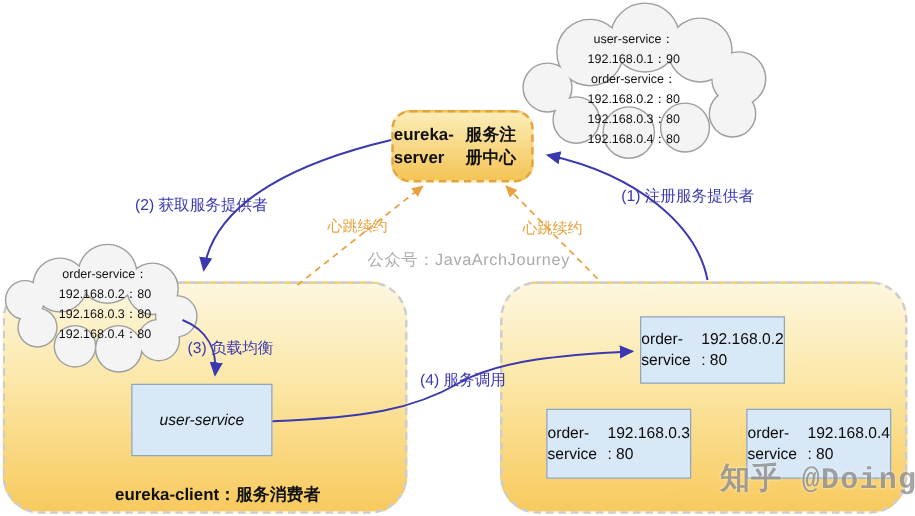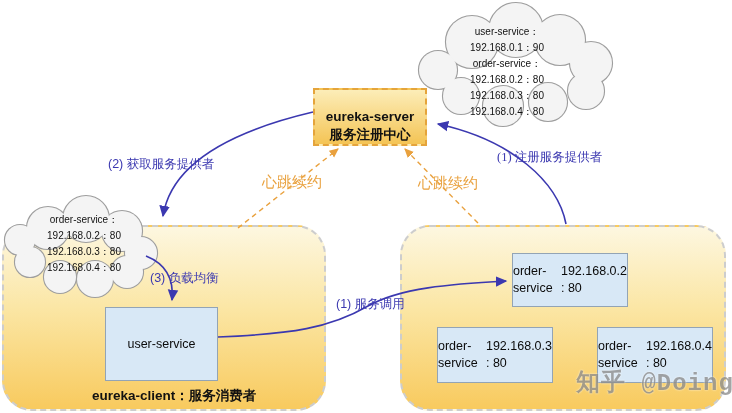--- a/index.html
+++ b/index.html
@@ -12,45 +12,45 @@
   .container{
     position:absolute;border:2px dashed var(--container_border);border-radius:30px;
     background:linear-gradient(to bottom,var(--container_top) 0%,#fbe6a4 45%,var(--container_bottom) 100%);
     box-sizing:border-box;z-index:1;
   }
   .consumer-container{left:2px;top:225px;width:324px;height:186px;}
   .provider-container{left:400px;top:225px;width:326px;height:186px;}
   
   .server-box{
     position:absolute;left:313px;top:88px;width:114px;height:58px;z-index:2;
-    border:2px dashed var(--server_border);border-radius:0;box-sizing:border-box;
+    border:2px dashed var(--server_border);border-radius:15px;box-sizing:border-box;
     background:linear-gradient(to bottom,var(--server_top),var(--server_bottom));
-    display:flex;flex-direction:column;align-items:center;justify-content:flex-end;
+    display:flex;flex-direction:row;align-items:center;justify-content:flex-end;
     font-weight:bold;font-size:13.5px;line-height:18px;
   }
   
   .svc-box{
     position:absolute;z-index:2;box-sizing:border-box;
     background:var(--box_bg);border:1px solid var(--box_border);
     display:flex;flex-direction:row;align-items:center;justify-content:center;
     font-size:12.5px;line-height:17px;color:#0b0b0b;
   }
-  .svc-consumer{left:105px;top:307px;width:113px;height:74px;}
+  .svc-consumer{left:105px;top:307px;width:113px;height:58px;font-style:italic;}
   .svc-p1{left:512px;top:253px;width:116px;height:54px;}
   .svc-p2{left:437px;top:327px;width:116px;height:56px;}
   .svc-p3{left:597px;top:327px;width:116px;height:56px;}
   svg.overlay{z-index:3;pointer-events:none;}
   .txt{position:absolute;z-index:4;white-space:nowrap;}
   
   .cloud-text{z-index:4;text-align:center;font-size:10px;line-height:16px;color:#111;}
   .registry-cloud-text{left:432px;top:24px;width:150px;}
   .consumer-cloud-text{left:16px;top:212px;width:136px;}
   
   .step-label{font-size:12.5px;color:var(--arrow_blue);}
-  .hb-label{font-size:15px;color:var(--heartbeat_orange);text-align:right;}
+  .hb-label{font-size:12px;color:var(--heartbeat_orange);text-align:right;}
   .wechat{font-size:13px;color:var(--watermark_gray);letter-spacing:.5px;}
   .zhihu{font-size:24px;font-weight:bold;color:var(--zhihu_gray);opacity:.8;
          text-shadow:0 0 2px #ffffff;letter-spacing:1px;font-family:Liberation Mono, monospace;}
   .client-label{font-size:13.5px;font-weight:bold;color:#111;margin-left:10px;}
   .arrow-line{fill:none;stroke:var(--arrow_blue);stroke-width:1.6;}
   .hb-line{fill:none;stroke:var(--heartbeat_orange);stroke-width:1.4;stroke-dasharray:5 4;}
   .cloud-stroke{fill:var(--cloud_fill);stroke:var(--cloud_border);stroke-width:2.2;}
   .cloud-fill{fill:var(--cloud_fill);stroke:none;}
   .mblue{fill:var(--arrow_blue);}
   .morange{fill:var(--heartbeat_orange);}
@@ -162,23 +162,24 @@
     <div>192.168.0.4：80</div>
   </div>
   <div class="txt cloud-text consumer-cloud-text">
     <div>order-service：</div>
     <div>192.168.0.2：80</div>
     <div>192.168.0.3：80</div>
     <div>192.168.0.4：80</div>
   </div>
 
   <div class="txt step-label" style="left:108px;top:156px;">(2) 获取服务提供者</div>
-  <div class="txt step-label" style="left:497px;top:149px;font-family:Liberation Serif, serif;">(1) 注册服务提供者</div>
+  <div class="txt step-label" style="left:497px;top:149px;">(1) 注册服务提供者</div>
   <div class="txt step-label" style="left:150px;top:270px;">(3) 负载均衡</div>
-  <div class="txt step-label" style="left:336px;top:296px;">(1) 服务调用</div>
+  <div class="txt step-label" style="left:336px;top:296px;">(4) 服务调用</div>
   <div class="txt hb-label" style="left:262px;top:173px;">心跳续约</div>
   <div class="txt hb-label" style="left:418px;top:174px;">心跳续约</div>
 
   <div class="txt client-label" style="left:82px;top:387px;">eureka-client：服务消费者</div>
 
+  <div class="txt wechat" style="left:294px;top:199px;">公众号：JavaArchJourney</div>
   <div class="txt zhihu" style="left:576px;top:366px;">知乎 @Doing</div>
 
 </div>
 
 </body></html>

